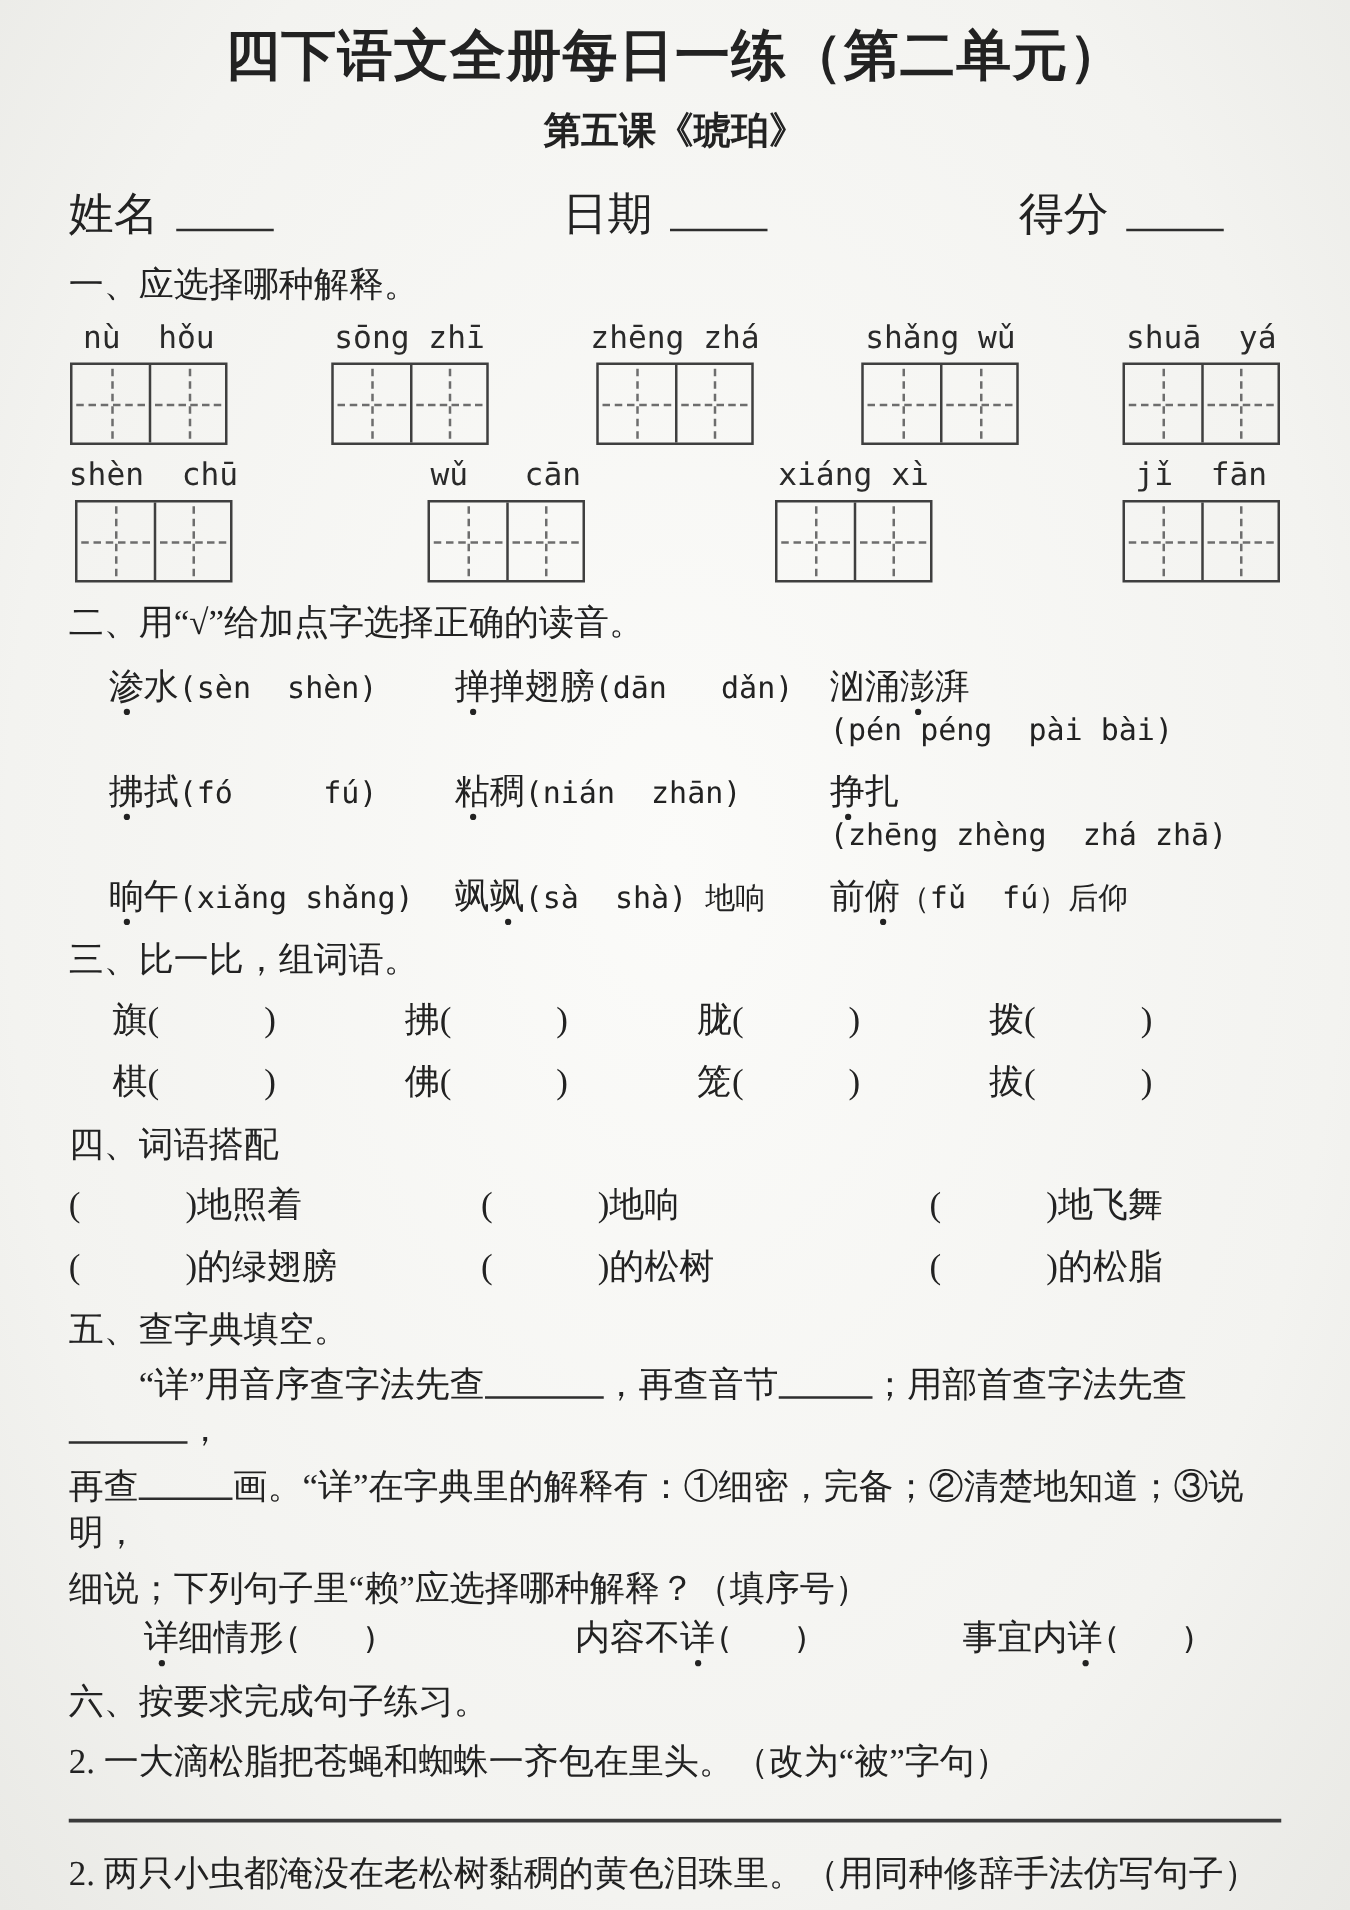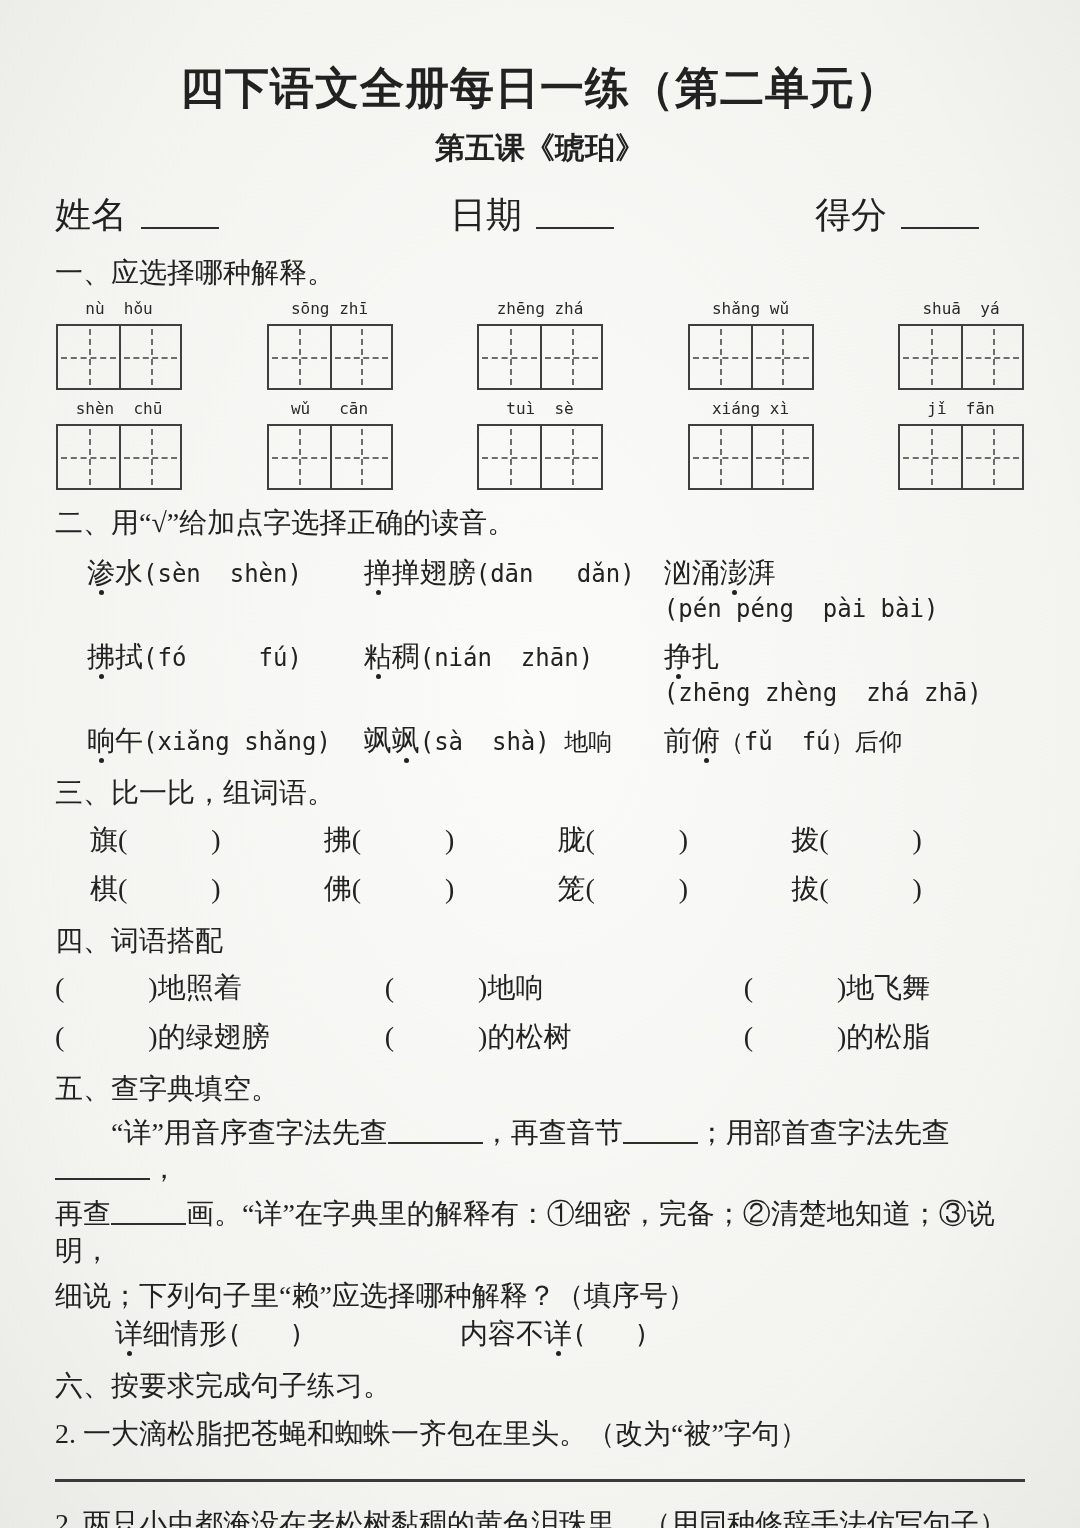--- a/index.html
+++ b/index.html
@@ -4,33 +4,33 @@
 <style>
   * { box-sizing: border-box; }
   html,body { margin:0; padding:0; }
   body{
     width:1080px; height:1528px; overflow:hidden;
     background:#f4f4f1;
     background-image: radial-gradient(ellipse at 50% 45%, #fbfbf9 0%, #f3f3f0 70%, #e9e9e5 100%);
     font-family:"Liberation Serif","DejaVu Serif",serif;
     color:#222;
   }
-  .page{ width:1080px; height:1528px; padding:64px 55px 0; }
+  .page{ width:1080px; height:1528px; padding:20px 55px 0; }
   .title{ font-size:44px; font-weight:bold; text-align:center; letter-spacing:1px; line-height:1.15; }
   .subtitle{ font-size:30px; font-weight:bold; text-align:center; margin-top:13px; }
 
   .fields{ display:grid; grid-template-columns:395px 365px auto; margin-top:22px; font-size:36px; }
   .blank{ display:inline-block; border-bottom:2px solid #2e2e2e; height:12px; vertical-align:-2px; }
   .fblank{ width:78px; margin-left:14px; }
 
   .heading{ font-size:28px; margin-top:15px; line-height:1.25; }
 
   .pyrow{ display:flex; justify-content:space-between; margin-top:9px; }
   .pygroup{ display:flex; flex-direction:column; align-items:center; min-width:128px; }
-  .pinyin{ font-family:"DejaVu Sans Mono",monospace; font-size:16px; white-space:pre; margin-bottom:6px; color:#2a2a2a; }
+  .pinyin{ font-family:"DejaVu Sans Mono",monospace; font-size:25px; white-space:pre; margin-bottom:6px; color:#2a2a2a; }
   .wbox{ display:flex; border:2px solid #3f3f3f; }
   .wcell{ width:61px; height:62px; position:relative; }
   .wcell + .wcell{ border-left:2px solid #3f3f3f; }
   .wcell::before{ content:""; position:absolute; top:3px; bottom:3px; left:50%; border-left:2px dashed #6d6d6d; }
   .wcell::after{ content:""; position:absolute; left:3px; right:3px; top:50%; border-top:2px dashed #6d6d6d; }
 
   .readrow{ display:grid; grid-template-columns:29.5% 32% 38.5%; margin-top:14px; font-size:28px; align-items:baseline;margin-left:32px; }
   .rest{ font-family:"DejaVu Sans Mono",monospace; font-size:24px; white-space:pre; }
   .dotted{ position:relative; }
   .dotted::after{ content:""; position:absolute; left:50%; bottom:-7px; width:5px; height:5px; margin-left:-2px; border-radius:50%; background:#222; }
@@ -101,27 +101,20 @@
       <div class="pyrow">
         <div class="pygroup">
           <div class="pinyin">shèn  chū</div>
           <div class="wbox">
             <span class="wcell"></span>
             <span class="wcell"></span>
           </div>
         </div>
         <div class="pygroup">
           <div class="pinyin">wǔ   cān</div>
-          <div class="wbox">
-            <span class="wcell"></span>
-            <span class="wcell"></span>
-          </div>
-        </div>
-        <div class="pygroup">
-          <div class="pinyin">tuì  sè</div>
           <div class="wbox">
             <span class="wcell"></span>
             <span class="wcell"></span>
           </div>
         </div>
         <div class="pygroup">
           <div class="pinyin">xiáng xì</div>
           <div class="wbox">
             <span class="wcell"></span>
             <span class="wcell"></span>
@@ -188,20 +181,21 @@
 
   <div class="heading">五、查字典填空。</div>
   <div id="s5lines">
       <div class="para"><span>　　“详”用音序查字法先查</span><span class="blank" style="width: 95px;"></span><span>，再查音节</span><span class="blank" style="width: 75px;"></span><span>；用部首查字法先查</span><span class="blank" style="width: 95px;"></span><span>，</span></div>
       <div class="para"><span>再查</span><span class="blank" style="width: 75px;"></span><span>画。“详”在字典里的解释有：①细密，完备；②清楚地知道；③说明，</span></div>
       <div class="para"><span>细说；下列句子里“赖”应选择哪种解释？（填序号）</span></div>
     </div>
   <div id="s5choices" class="choicerow">
       <span class="readitem"><span class="word"><span class="dotted">详</span><span>细</span><span>情</span><span>形</span></span><span class="rest">(　　)</span></span>
       <span class="readitem"><span class="word"><span>内</span><span>容</span><span>不</span><span class="dotted">详</span></span><span class="rest">(　　)</span></span>
+      <span class="readitem"><span class="word"><span>事</span><span>宜</span><span>内</span><span class="dotted">详</span></span><span class="rest">(　　)</span></span>
     </div>
 
   <div class="heading">六、按要求完成句子练习。</div>
   <div id="s6">
       <div class="sentence">2. 一大滴松脂把苍蝇和蜘蛛一齐包在里头。（改为“被”字句）</div>
       <div class="ansline"></div>
       <div class="sentence">2. 两只小虫都淹没在老松树黏稠的黄色泪珠里。（用同种修辞手法仿写句子）</div>
     </div>
 
 </div>

